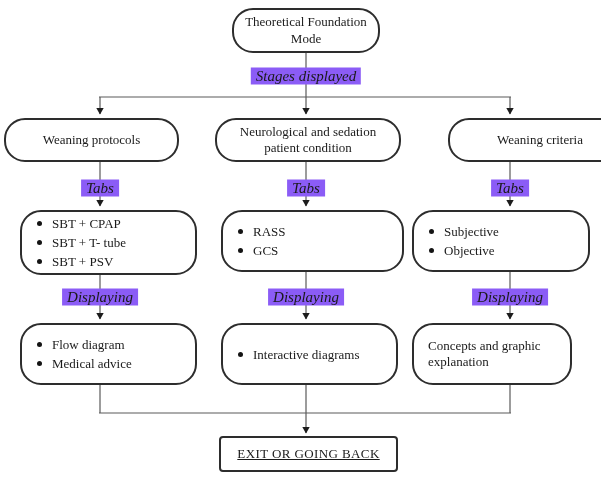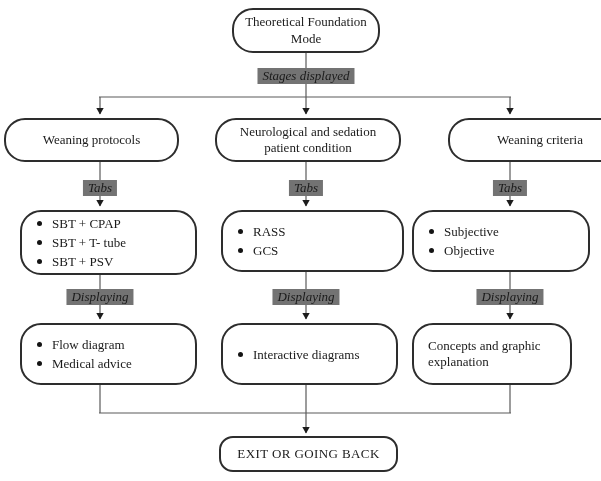--- a/index.html
+++ b/index.html
@@ -21,24 +21,24 @@
   }
   .listbox ul { margin:0; padding:0; list-style:none; }
   .listbox li { position:relative; padding-left:30px; line-height:19px; font-size:13px; }
   .listbox li::before {
     content:""; position:absolute; left:15px; top:7px;
     width:5px; height:5px; border-radius:50%; background:#141414;
   }
   .plainbox { justify-content:flex-start; text-align:left; padding:4px 12px 4px 14px; }
   .lbl {
     position:absolute; z-index:2; transform:translate(-50%,-50%);
-    font-style:italic; font-size:13px; background:#737373; padding:0 5px;
+    font-style:italic; font-size:15px; background:#8b5cf6; padding:0 5px;
     white-space:nowrap;
   }
-  .exit { border-radius:14px; letter-spacing:0.4px; }
+  .exit { border-radius:4px; letter-spacing:0.4px;text-decoration:underline; }
 </style>
 </head>
 <body>
 
 <div class="canvas">
 
   <svg class="wires" width="601" height="481" aria-hidden="true">
     <defs>
       <marker id="arw" markerWidth="9" markerHeight="9" refX="6.5" refY="4" orient="auto" markerUnits="userSpaceOnUse">
         <path d="M0,0 L7,4 L0,8 Z" fill="#1c1c1c"></path>

